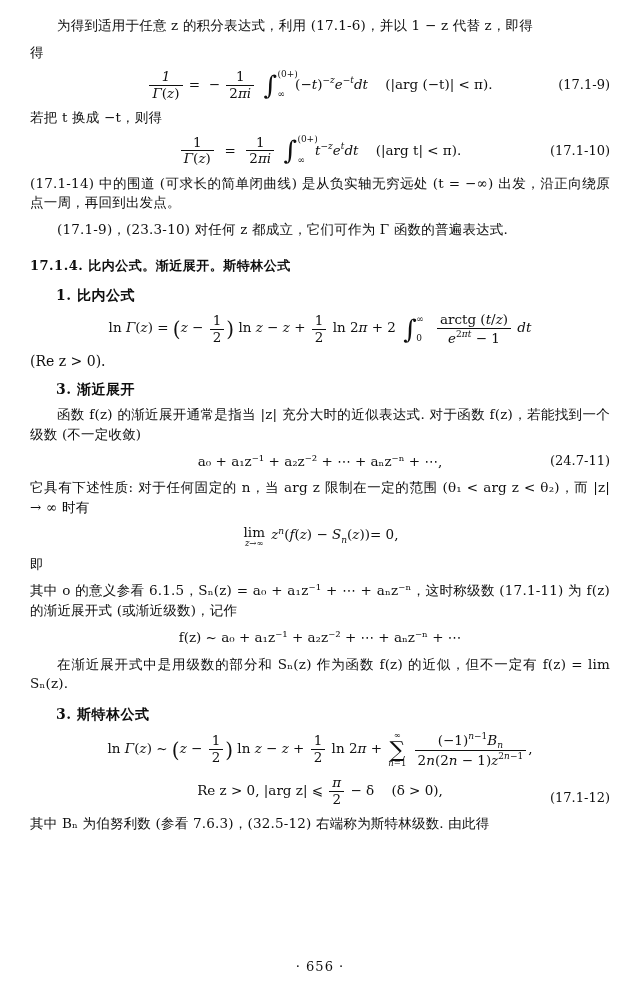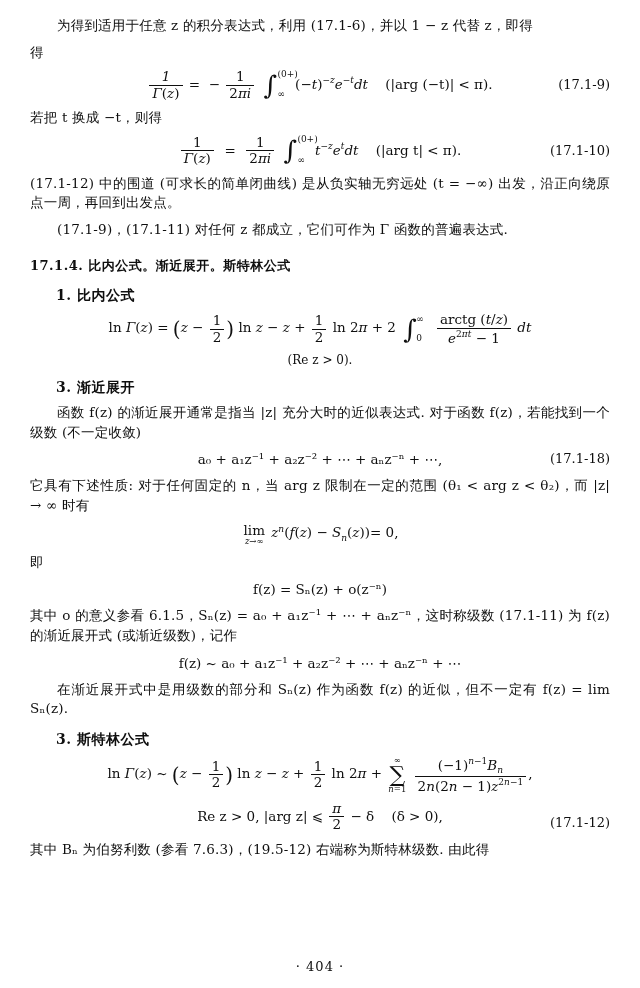--- a/index.html
+++ b/index.html
@@ -70,22 +70,22 @@
     margin: 18px 0 12px 0;
     letter-spacing: 0.5px;
   }
   .sub-head {
     font-size: 14px;
     font-weight: bold;
     margin: 12px 0 6px 26px;
     letter-spacing: 0.5px;
   }
   .center-line {
-    text-align: center;
-    font-size: 12px;
+    text-align: left;
+    font-size: 14px;
     margin: 4px 0 8px 0;
   }
   .page-number {
     position: absolute;
     left: 0;
     right: 0;
     bottom: 14px;
     text-align: center;
     font-size: 13px;
     letter-spacing: 1px;
@@ -199,22 +199,22 @@
         <span class="frac"><span class="num">1</span><span class="den"><i>Γ</i>(<i>z</i>)</span></span>
         &nbsp;=&nbsp;
         <span class="frac"><span class="num">1</span><span class="den">2<i>πi</i></span></span>
         <span class="int">∫<span class="lim-sup" style="position:absolute; left:14px; top:-6px;">(0+)</span><span class="lim-sup" style="position:absolute; left:14px; bottom:-4px;">∞</span></span>
         &nbsp;&nbsp;&nbsp;<i>t</i><sup>−<i>z</i></sup><i>e</i><sup><i>t</i></sup><i>dt</i>
         &nbsp;&nbsp;&nbsp;<span>(|arg t| &lt; π).</span>
       </span>
       <span class="tag">(17.1-10)</span>
     </div>
 
-    <p>(17.1-12) 中的围道 (可求长的简单闭曲线) 是从负实轴无穷远处 (t = −∞) 出发，沿正向绕原点一周，再回到出发点。</p>
-    <p class="indent">(17.1-9)，(17.1-11) 对任何 z 都成立，它们可作为 Γ 函数的普遍表达式.</p>
+    <p>(17.1-14) 中的围道 (可求长的简单闭曲线) 是从负实轴无穷远处 (t = −∞) 出发，沿正向绕原点一周，再回到出发点。</p>
+    <p class="indent">(17.1-9)，(23.3-10) 对任何 z 都成立，它们可作为 Γ 函数的普遍表达式.</p>
 
     <h2 class="section-head">17.1.4. 比内公式。渐近展开。斯特林公式</h2>
 
     <h3 class="sub-head">1. 比内公式</h3>
 
     <div class="formula">
       <span class="eqn">
         ln <i>Γ</i>(<i>z</i>) =
         <span class="paren-big">(</span><i>z</i> −
         <span class="frac"><span class="num">1</span><span class="den">2</span></span><span class="paren-big">)</span>
@@ -229,39 +229,36 @@
     </div>
 
     <div class="center-line">(Re z &gt; 0).</div>
 
     <h3 class="sub-head">3. 渐近展开</h3>
 
     <p class="indent">函数 f(z) 的渐近展开通常是指当 |z| 充分大时的近似表达式. 对于函数 f(z)，若能找到一个级数 (不一定收敛)</p>
 
     <div class="formula">
       <span class="eqn">a₀ + a₁z⁻¹ + a₂z⁻² + ⋯ + aₙz⁻ⁿ + ⋯,</span>
-      <span class="tag">(17.1-18)</span>
+      <span class="tag">(24.7-11)</span>
     </div>
 
     <p>它具有下述性质: 对于任何固定的 n，当 arg z 限制在一定的范围 (θ₁ &lt; arg z &lt; θ₂)，而 |z| → ∞ 时有</p>
 
     <div class="formula">
       <span class="eqn">
         <span class="lim">
           <span class="lb">lim</span><span class="lw"><i>z</i>→∞</span>
         </span>
         <i>z</i><sup><i>n</i></sup>(<i>f</i>(<i>z</i>) − <i>S</i><sub><i>n</i></sub>(<i>z</i>))<span>= 0,</span>
       </span>
     </div>
 
     <p>即</p>
 
-    <div class="formula">
-      <span class="eqn">f(z) = Sₙ(z) + o(z⁻ⁿ)</span>
-    </div>
 
     <p>其中 o 的意义参看 6.1.5，Sₙ(z) = a₀ + a₁z⁻¹ + ⋯ + aₙz⁻ⁿ，这时称级数 (17.1-11) 为 f(z) 的渐近展开式 (或渐近级数)，记作</p>
 
     <div class="formula">
       <span class="eqn">f(z) ~ a₀ + a₁z⁻¹ + a₂z⁻² + ⋯ + aₙz⁻ⁿ + ⋯</span>
     </div>
 
     <p class="indent">在渐近展开式中是用级数的部分和 Sₙ(z) 作为函数 f(z) 的近似，但不一定有 f(z) = lim Sₙ(z).</p>
 
     <h3 class="sub-head">3. 斯特林公式</h3>
@@ -284,18 +281,18 @@
     <div class="formula tag-bottom">
       <span class="eqn">
         <span>Re z &gt; 0,  |arg z| ⩽</span>
         <span class="frac"><span class="num"><i>π</i></span><span class="den">2</span></span>
         <span>− δ</span>
         &nbsp;&nbsp;&nbsp;<span>(δ &gt; 0),</span>
       </span>
       <span class="tag">(17.1-12)</span>
     </div>
 
-    <p>其中 Bₙ 为伯努利数 (参看 7.6.3)，(19.5-12) 右端称为斯特林级数. 由此得</p>
+    <p>其中 Bₙ 为伯努利数 (参看 7.6.3)，(32.5-12) 右端称为斯特林级数. 由此得</p>
 
   </div>
 
-  <div class="page-number">· 404 ·</div>
+  <div class="page-number">· 656 ·</div>
 </div>
 
 </body></html>

